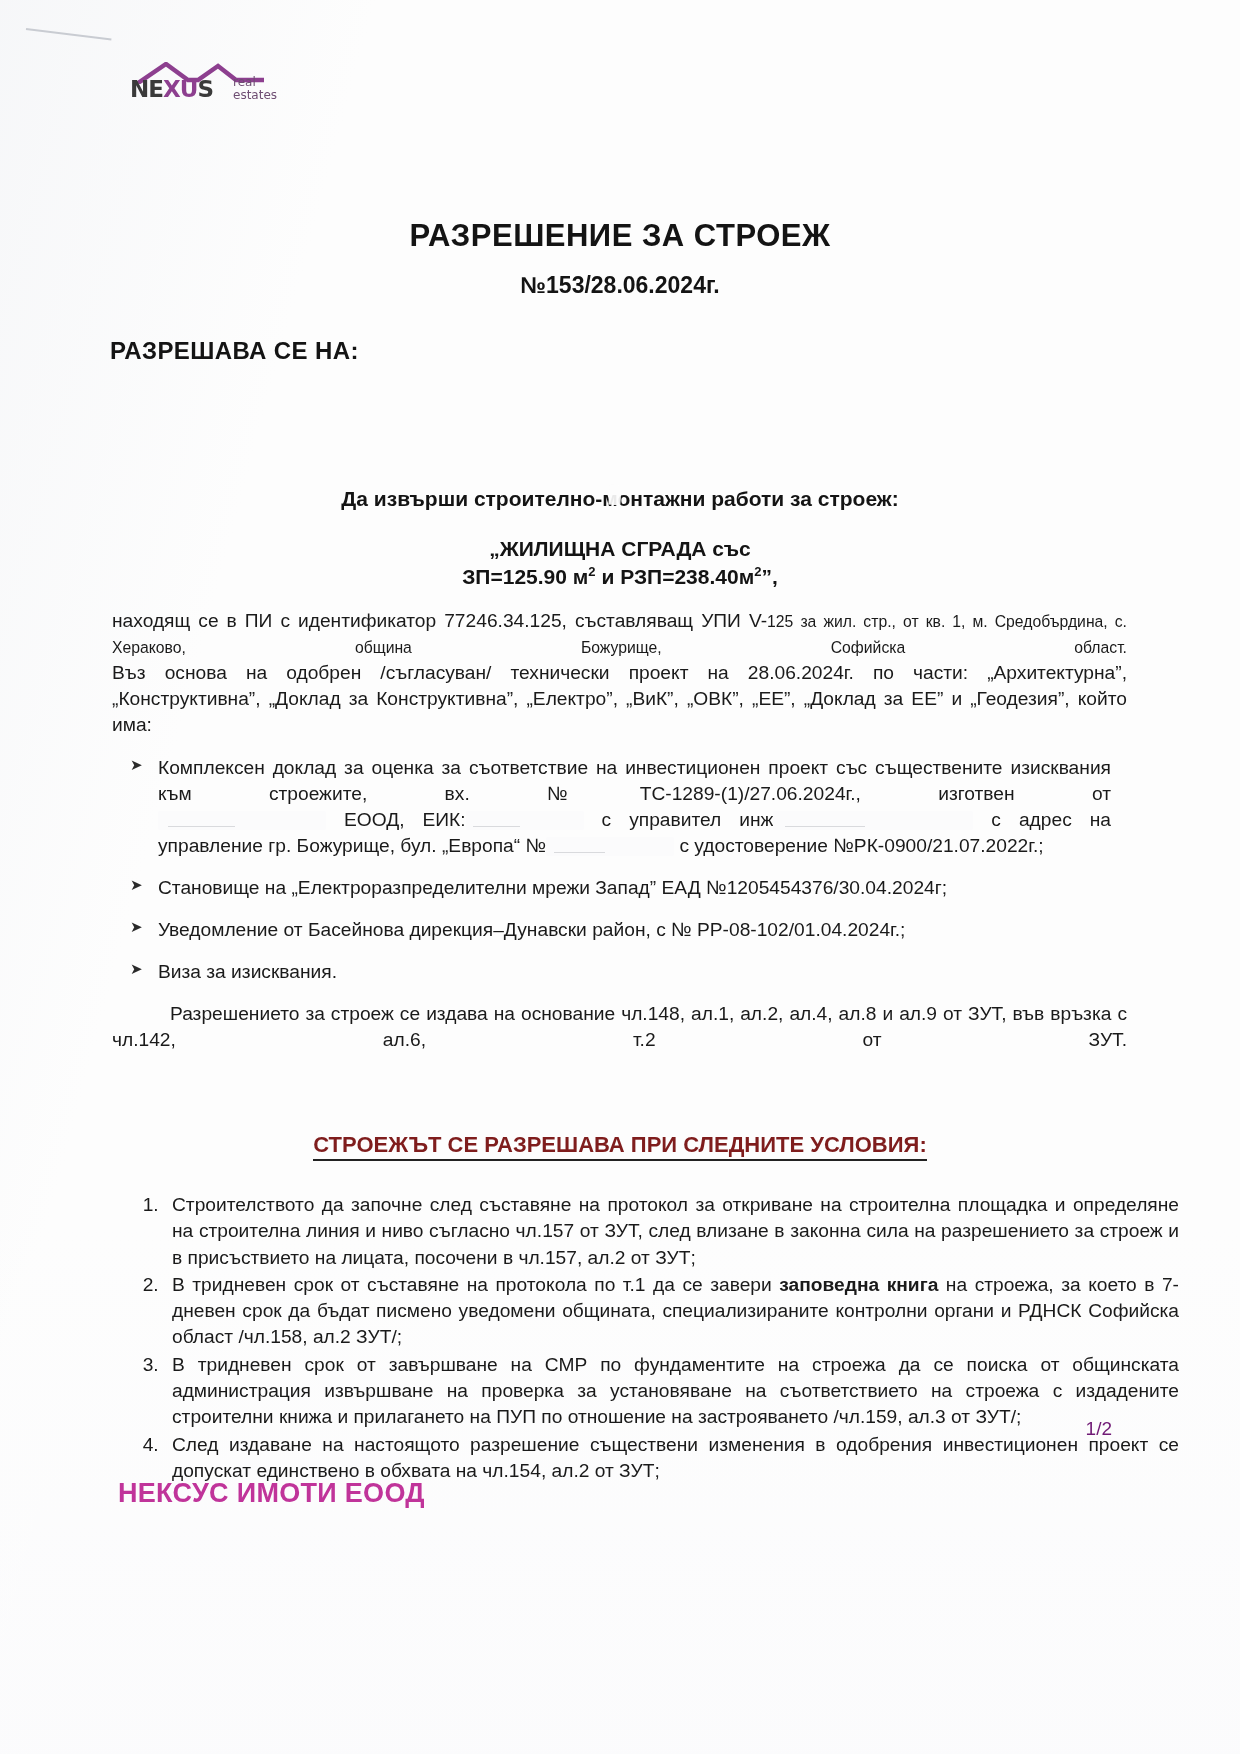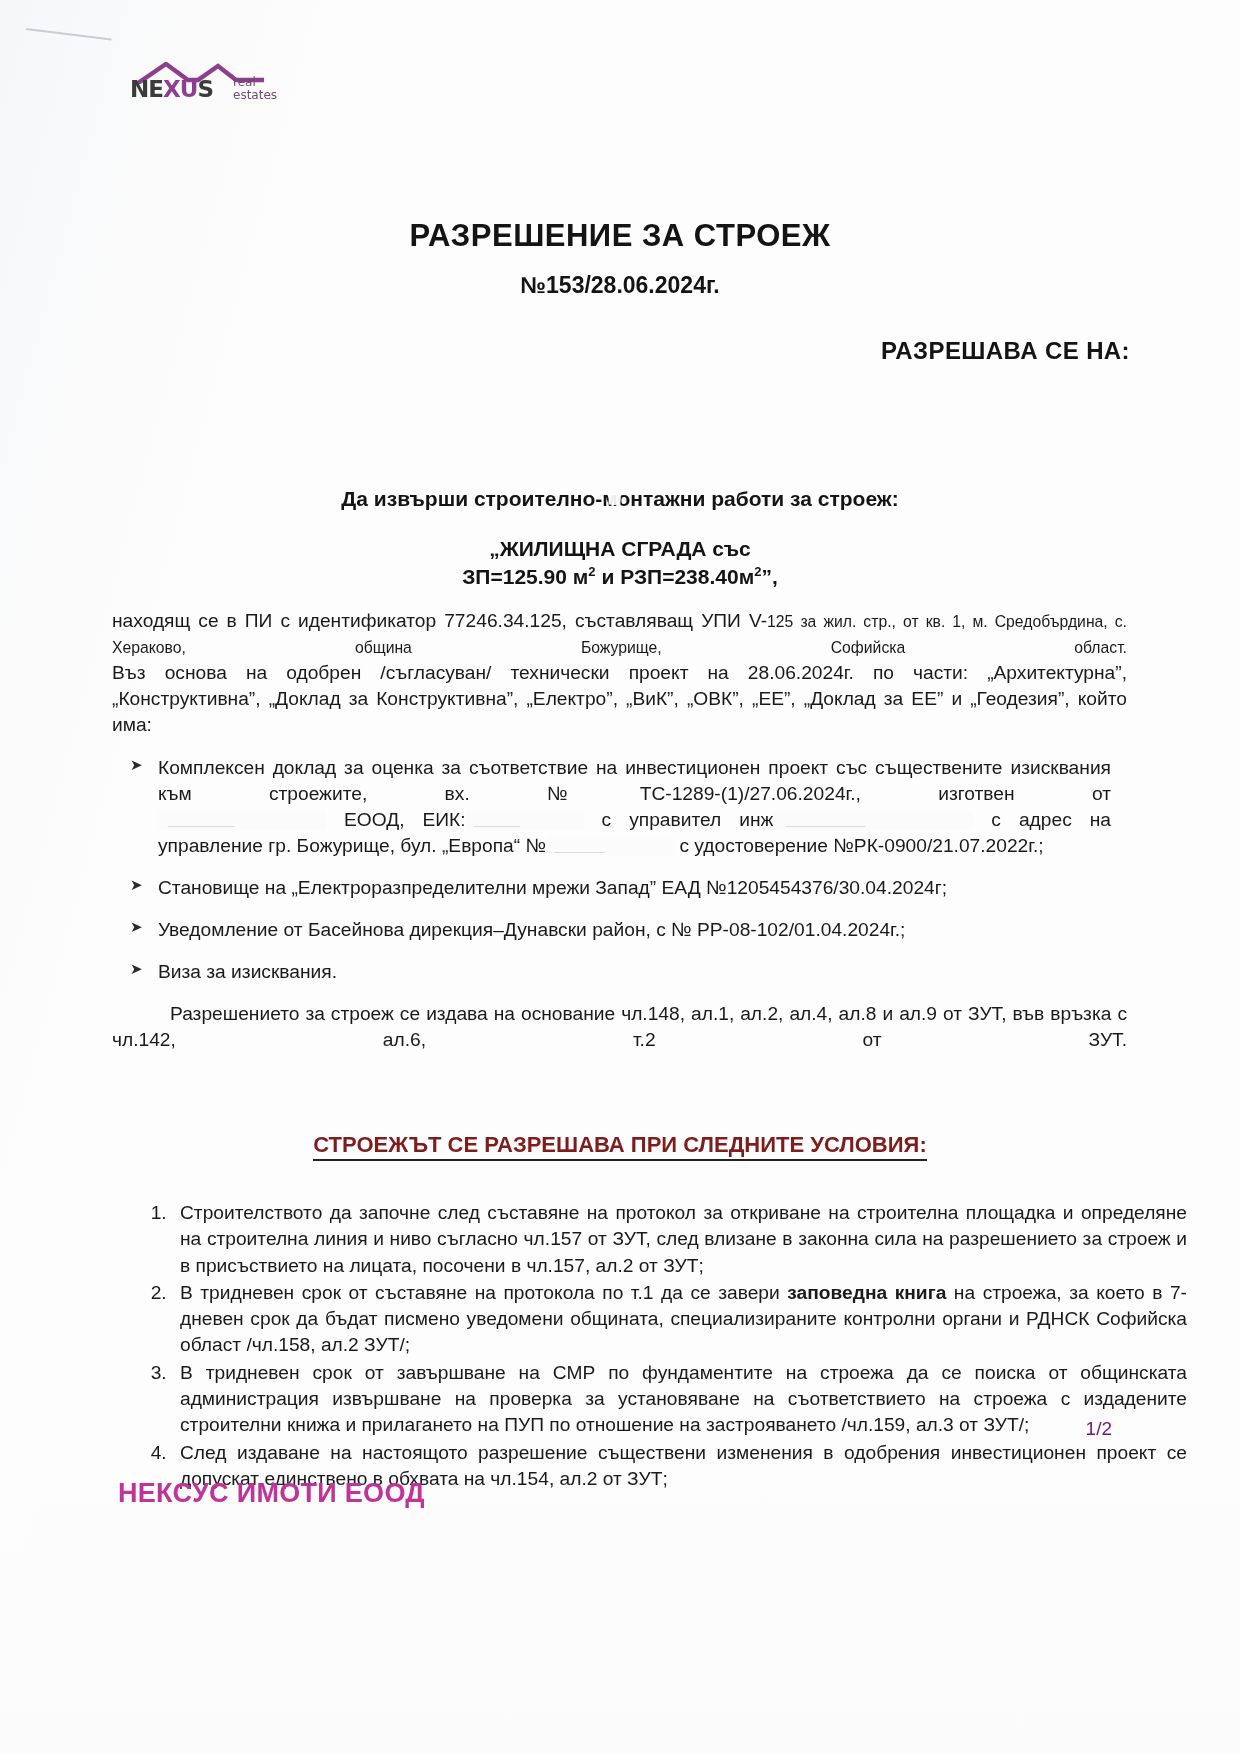--- a/index.html
+++ b/index.html
@@ -132,21 +132,21 @@
     text-align: center;
     font-weight: bold;
     font-size: 23px;
     color: #141414;
   }
   .doc-grants {
     position: absolute;
     left: 110px;
     top: 337px;
     width: 1020px;
-    text-align: right;
+    text-align: left;
     font-weight: bold;
     font-size: 24px;
     letter-spacing: 0.4px;
     color: #141414;
   }
 
   
   .works-line {
     position: absolute;
     left: 110px;
@@ -260,21 +260,21 @@
   .conditions-heading span {
     border-bottom: 2px solid #222;
     padding-bottom: 2px;
   }
 
   ol.conditions {
     position: absolute;
     left: 112px;
     top: 1184px;
     width: 1015px;
-    margin: 16px;
+    margin: 8px;
     padding-left: 44px;
     font-size: 19.2px;
     line-height: 1.37;
     color: #1a1a1a;
   }
   ol.conditions > li {
     margin-bottom: 1px;
     padding-left: 8px;
     text-align: justify;
   }

